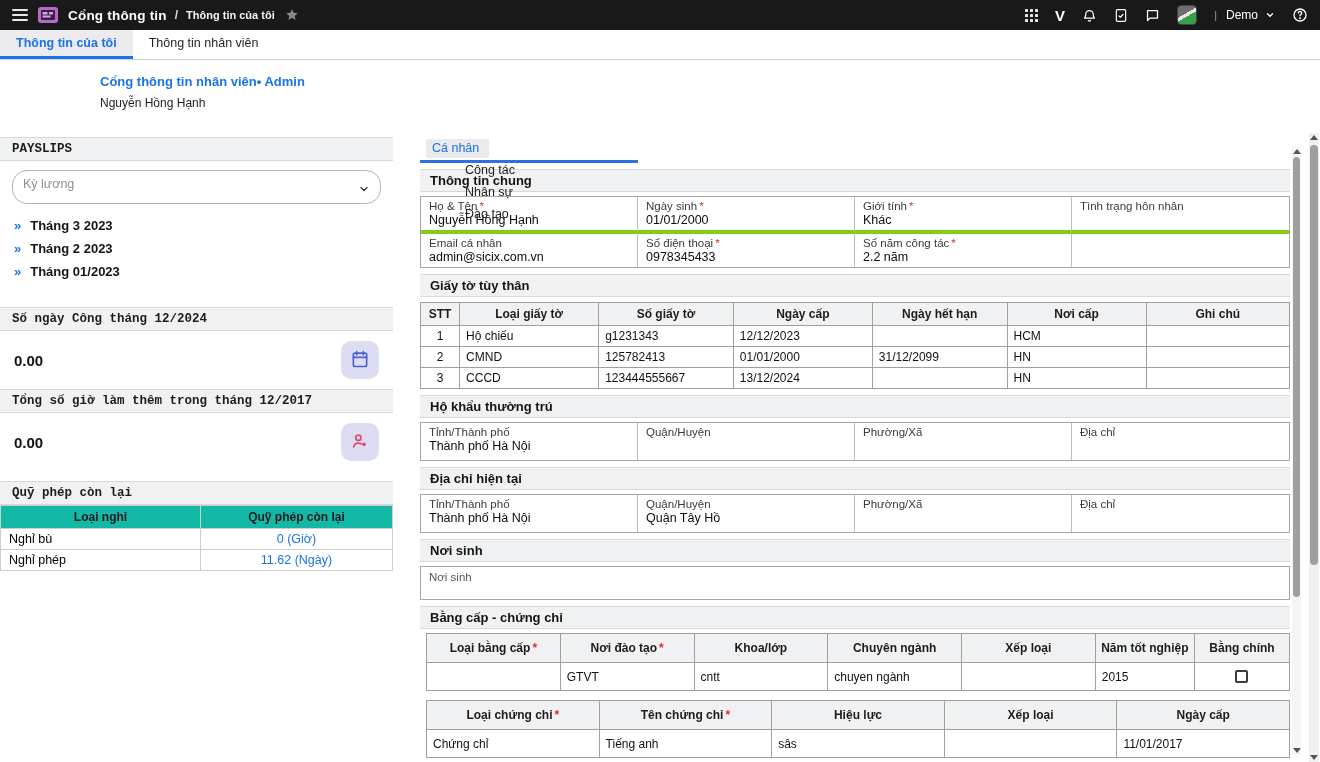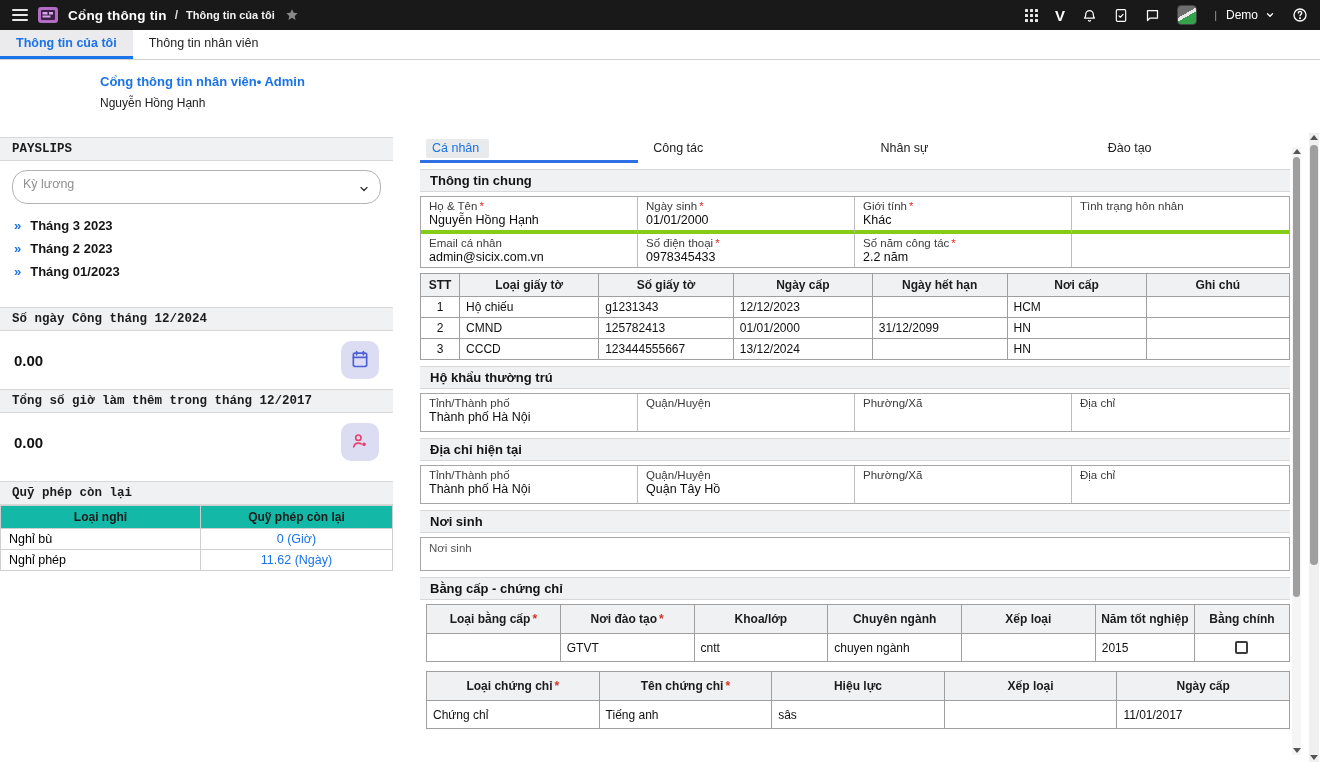--- a/index.html
+++ b/index.html
@@ -55,21 +55,21 @@
   .icon-btn { width:38px; height:38px; border-radius:10px; background:#dcddf3; display:flex;
     align-items:center; justify-content:center; cursor:pointer; border:none; }
   .leave-table { width:100%; border-collapse:collapse; }
   .leave-table th { background:#14b8a6; border:1px solid #cfcfcf; font-size:12px; font-weight:bold;
     color:#1c1c1c; padding:4px; text-align:center; }
   .leave-table td { border:1px solid #cfcfcf; font-size:12.5px; padding:3px 8px; height:21px; }
   .leave-table td.lnk { color:#1a73e8; text-align:center; cursor:pointer; }
   .leave-table col.c1 { width:200px; }
 
   
-  .main-tabs { height:26px; display:flex; position:relative; }
+  .main-tabs { height:26px; display:flex; position:relative;flex-direction:column; }
   .mtab { flex:1; font-size:12.5px; color:#222; line-height:22px; padding-left:45px; cursor:pointer; }
   .mtab.first { padding-left:6px; color:#1a73e8; }
   .mtab.first .lbl { background:#e9eaec; padding:2px 10px 3px 6px; border-radius:2px; }
   .mtab-indicator { position:absolute; left:0; bottom:0; width:25%; height:3px; background:#2f6fe4; }
 
   .sec-bar { background:#f0f1f3; border-top:1px solid #d8d8d8; border-bottom:1px solid #d8d8d8;
     font-size:13px; font-weight:bold; color:#141414; padding:3px 10px; margin-top:6px; }
 
   .fields-grid { border:1px solid #a6a6a6; display:grid; grid-template-columns:repeat(4,1fr); margin-top:4px; background:#fff; }
   .fcell { padding:3px 8px; min-height:31px; }
@@ -300,20 +300,21 @@
           <div class="flabel"><span>Số điện thoại</span><span class="req">*</span></div>
           <div class="fvalue">0978345433</div>
         </div>
         <div class="fcell b-r">
           <div class="flabel"><span>Số năm công tác</span><span class="req">*</span></div>
           <div class="fvalue">2.2 năm</div>
         </div>
         <div class="fcell"></div>
       </div>
 
+      <div class="sec-bar">Giấy tờ tùy thân</div>
       <table class="data-table">
         <colgroup>
             <col style="width:4.5%">
             <col style="width:16%">
             <col style="width:15.5%">
             <col style="width:16%">
             <col style="width:15.5%">
             <col style="width:16%">
             <col style="width:16.5%">
           </colgroup>

